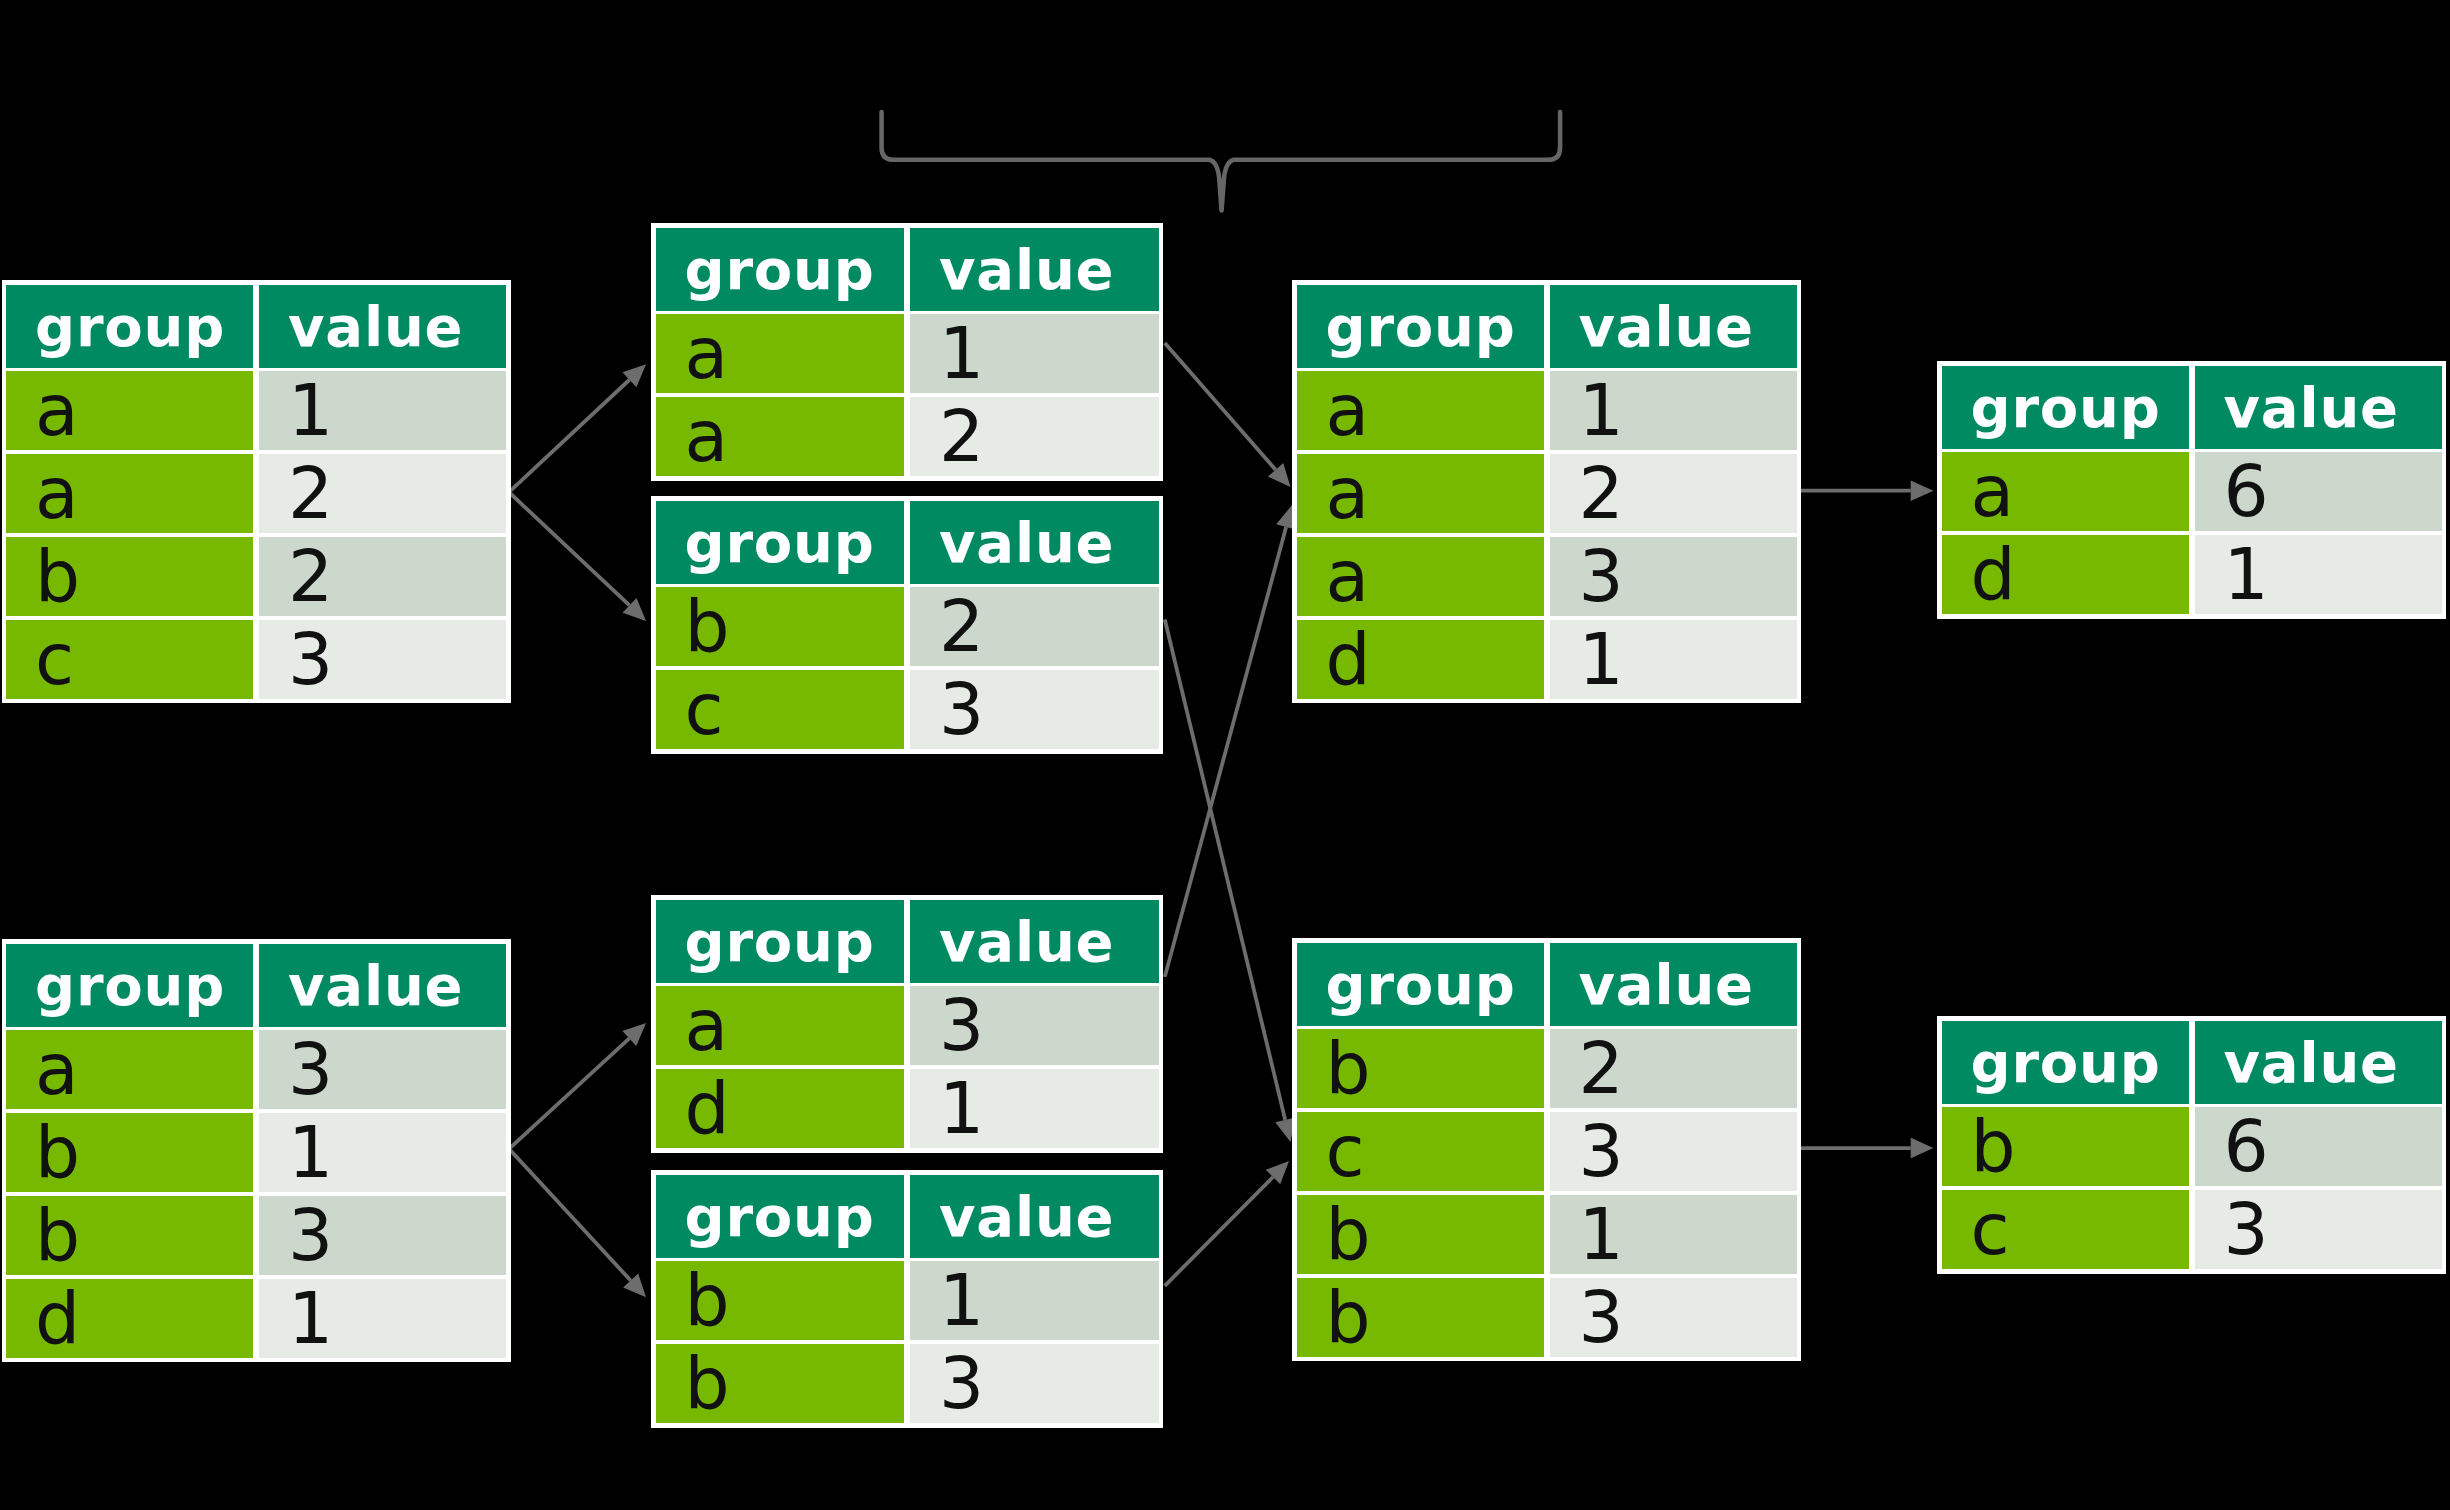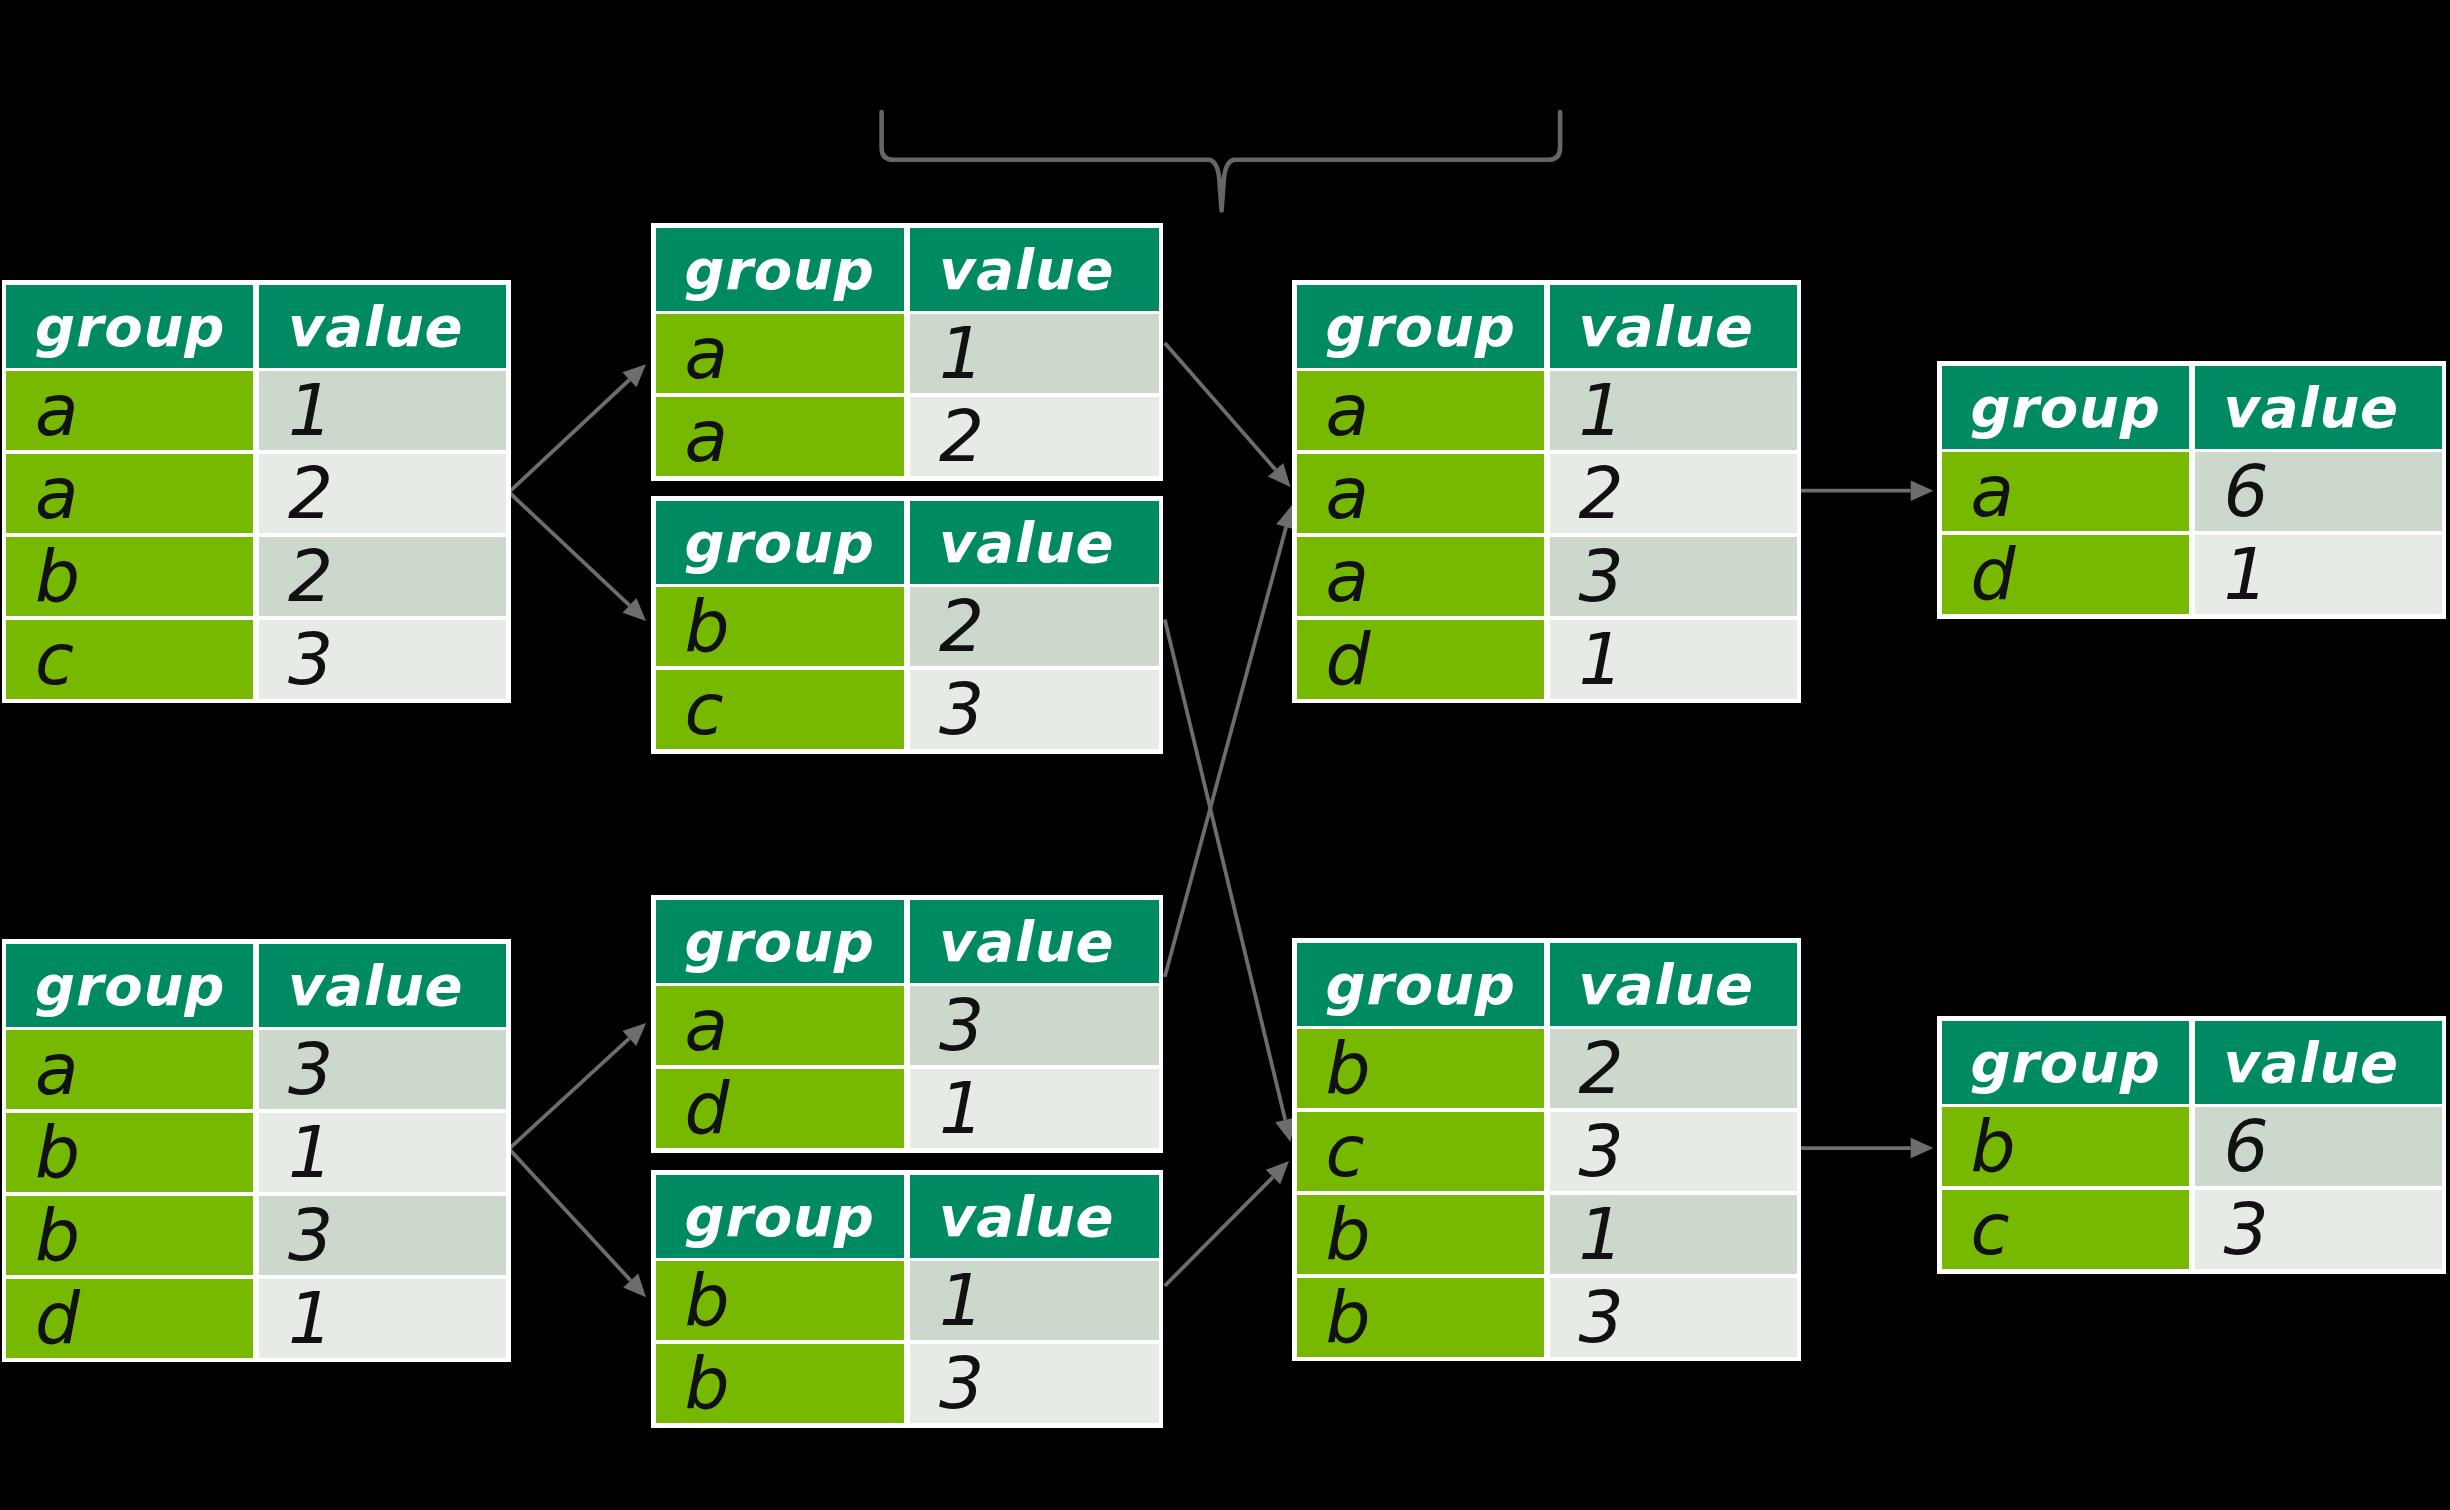--- a/index.html
+++ b/index.html
@@ -65,21 +65,21 @@
   .vcell {
     color: var(--cell-text, #111111);
     font-size: 71px;
   }
   .vcell.odd  { background: var(--value-odd,  #ccd8cc); }
   .vcell.even { background: var(--value-even, #e6ebe5); }
 </style>
 </head>
 <body>
 
-<div id="canvas" style="width: 2450px; height: 1510px; font-style: italic;">
+<div id="canvas" style="width: 2450px; height: 1510px;">
   <svg id="connector-svg" xmlns="http://www.w3.org/2000/svg" viewBox="0 0 3235 1994">
       <line x1="672" y1="650" x2="831.0723710228413" y2="501.4738635201095" stroke="#6d6d6d" stroke-width="5"></line>
       <polygon points="853,481 840.2856096068905,511.3412965598309 821.859132438792,491.6064304803881" fill="#6d6d6d"></polygon>
       <line x1="672" y1="650" x2="831.1327309856847" y2="799.4616810362784" stroke="#6d6d6d" stroke-width="5"></line>
       <polygon points="853,820 821.89048745201,809.3019520927203 840.3749745193594,789.6214099798365" fill="#6d6d6d"></polygon>
       <line x1="1538" y1="453" x2="1684.261703419712" y2="620.4079737936461" stroke="#6d6d6d" stroke-width="5"></line>
       <polygon points="1704,643 1674.0952916268527,629.2902072547757 1694.4281152125711,611.5257403325164" fill="#6d6d6d"></polygon>
       <line x1="1538" y1="1290" x2="1698.1891250071797" y2="695.9653280983754" stroke="#6d6d6d" stroke-width="5"></line>
       <polygon points="1706,667 1711.2235226514485,699.4802218451446 1685.1547273629108,692.4504343516062" fill="#6d6d6d"></polygon>
       <line x1="1538" y1="818" x2="1696.9828245266258" y2="1478.8322224299507" stroke="#6d6d6d" stroke-width="5"></line>

